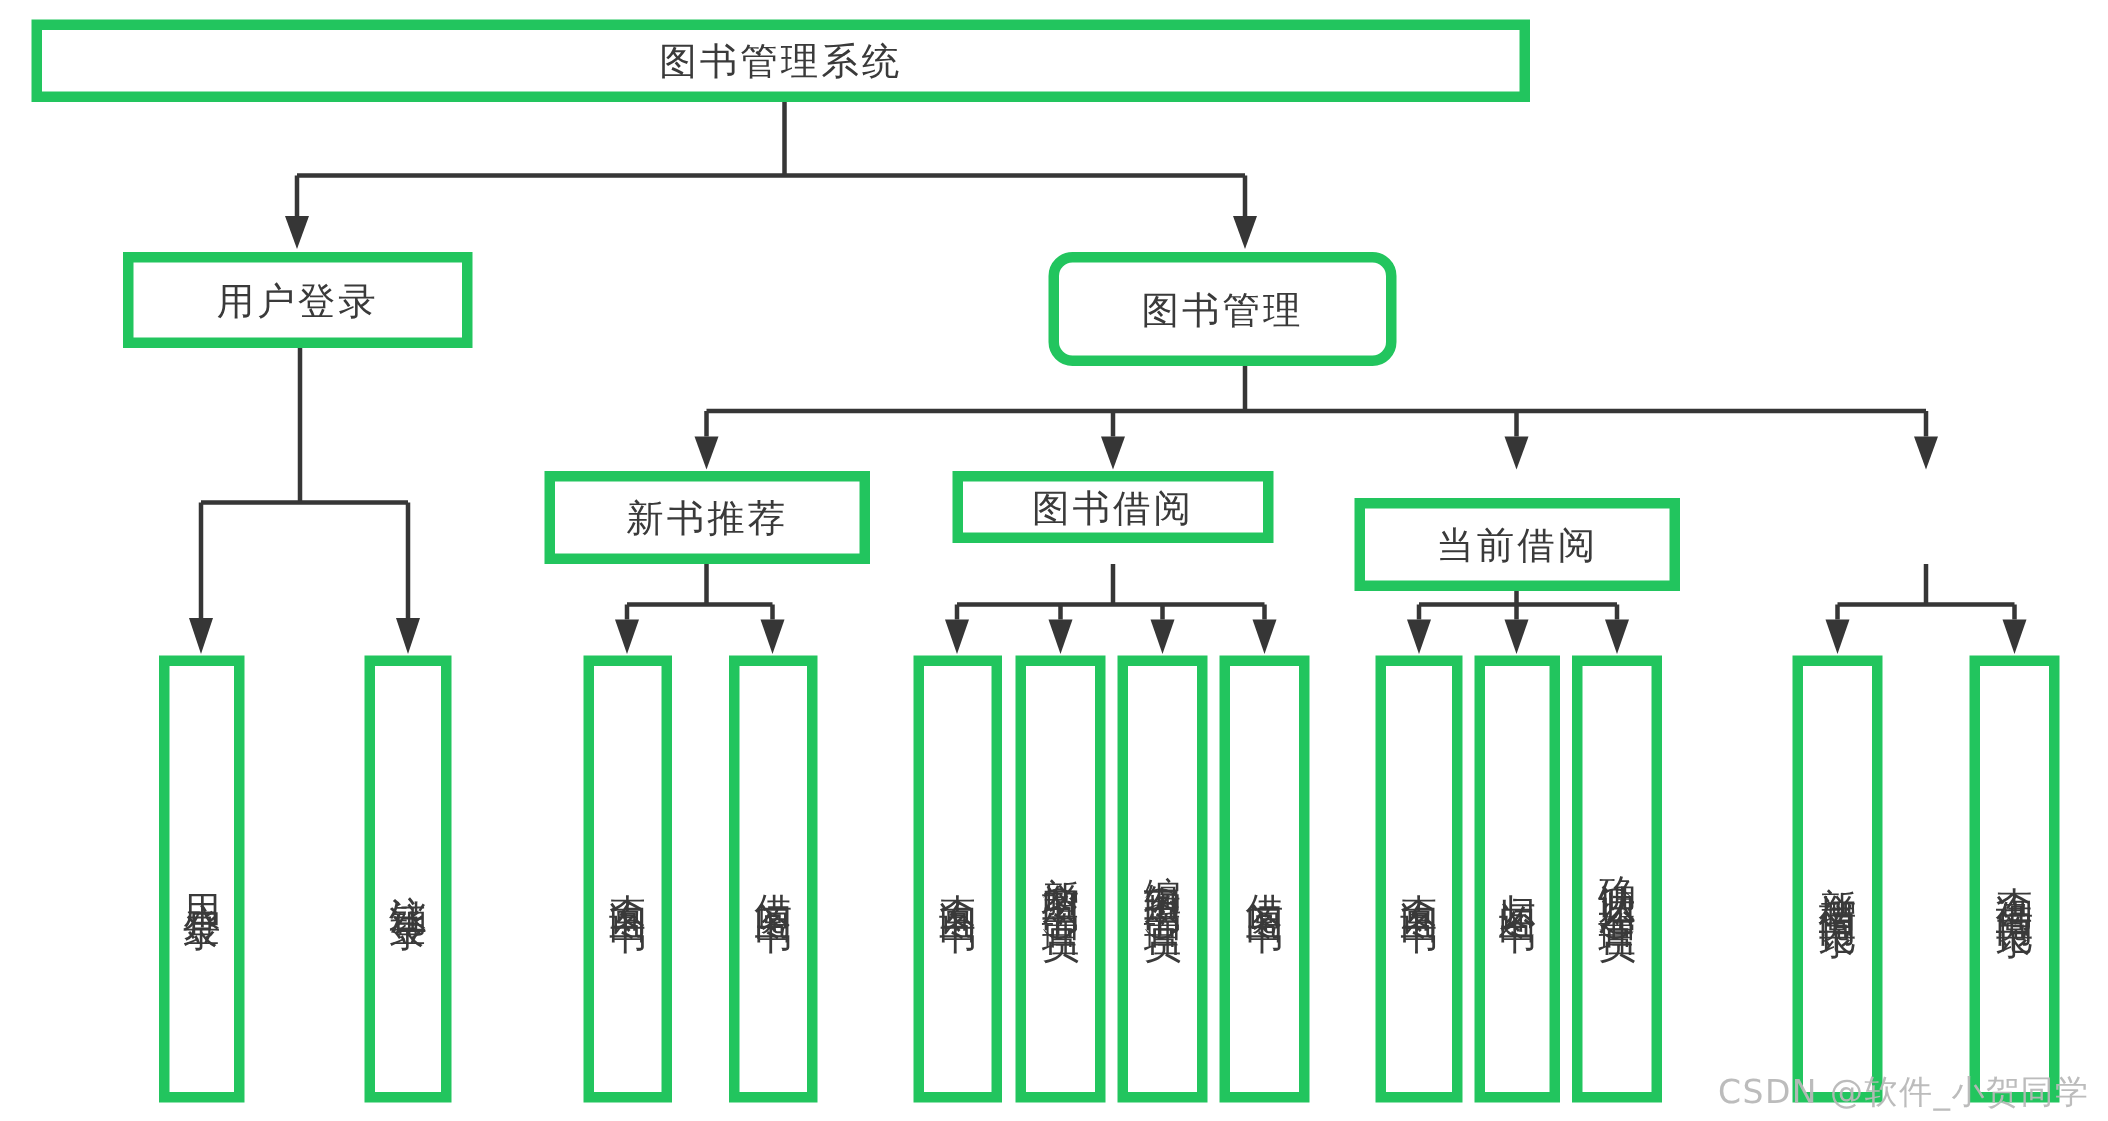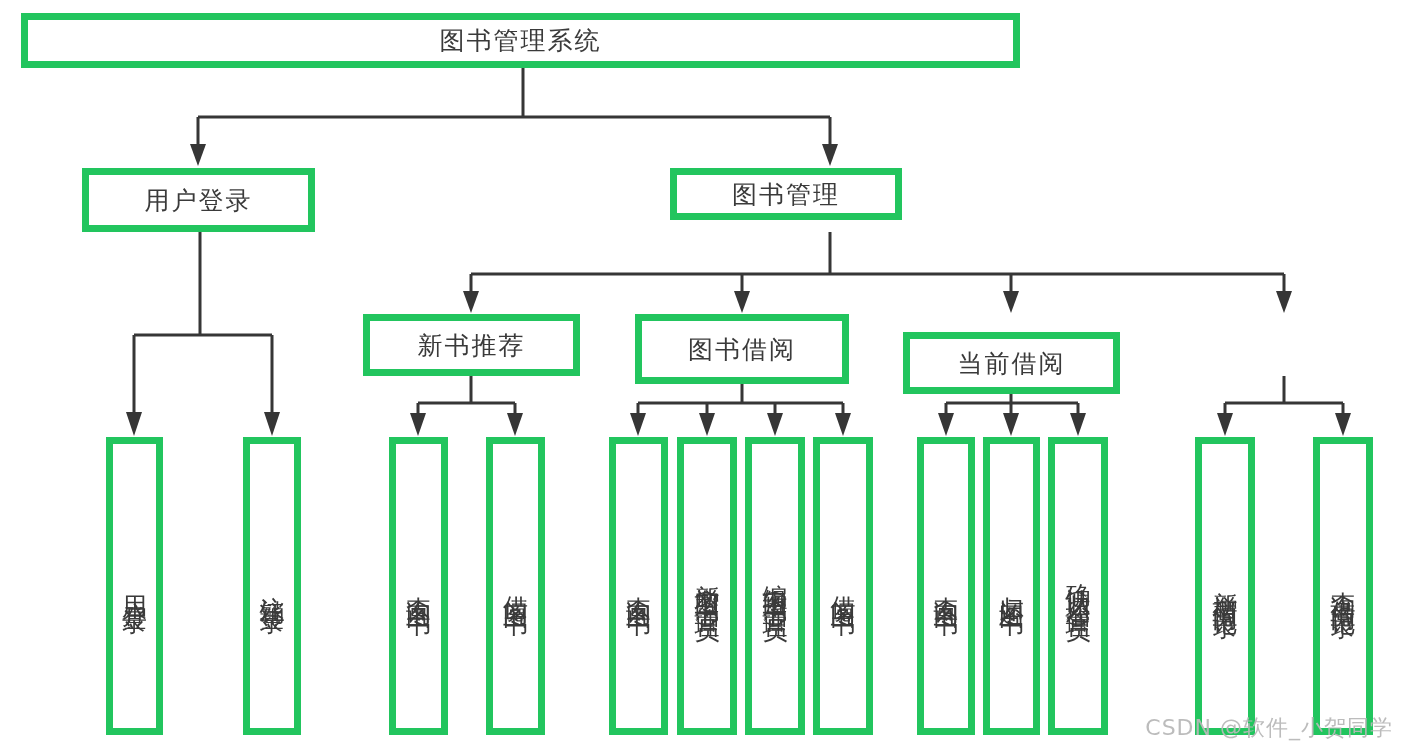--- a/index.html
+++ b/index.html
@@ -98,24 +98,24 @@
     <g>
       <path d="M1284,376 V403 M1225,403 H1343 M1225,403 V413 M1343,403 V413"></path>
       <polygon points="1217,413 1233,413 1225,436"></polygon>
       <polygon points="1335,413 1351,413 1343,436"></polygon>
     </g>
   </svg>
 
   <div class="node" style="left:21px;top:13px;width:999px;height:55px;">图书管理系统</div>
 
   <div class="node" style="left:82px;top:168px;width:233px;height:64px;">用户登录</div>
-  <div class="node" style="left:670px;top:168px;width:232px;height:52px;">图书管理</div>
+  <div class="node" style="left:699px;top:168px;width:232px;height:76px;border-radius:16px;">图书管理</div>
 
   <div class="node" style="left:363px;top:314px;width:217px;height:62px;">新书推荐</div>
-  <div class="node" style="left:635px;top:314px;width:214px;height:70px;">图书借阅</div>
+  <div class="node" style="left:635px;top:314px;width:214px;height:48px;">图书借阅</div>
   <div class="node" style="left:903px;top:332px;width:217px;height:62px;">当前借阅</div>
 
   <div class="node vert" style="left:106px;top:437px;width:57px;height:298px;">用户登录</div>
   <div class="node vert" style="left:243px;top:437px;width:58px;height:298px;">注销登录</div>
 
   <div class="node vert" style="left:389px;top:437px;width:59px;height:298px;">查询图书</div>
   <div class="node vert" style="left:486px;top:437px;width:59px;height:298px;">借阅图书</div>
 
   <div class="node vert" style="left:609px;top:437px;width:59px;height:298px;">查询图书</div>
   <div class="node vert" style="left:677px;top:437px;width:60px;height:298px;">新增图书（管理员）</div>

